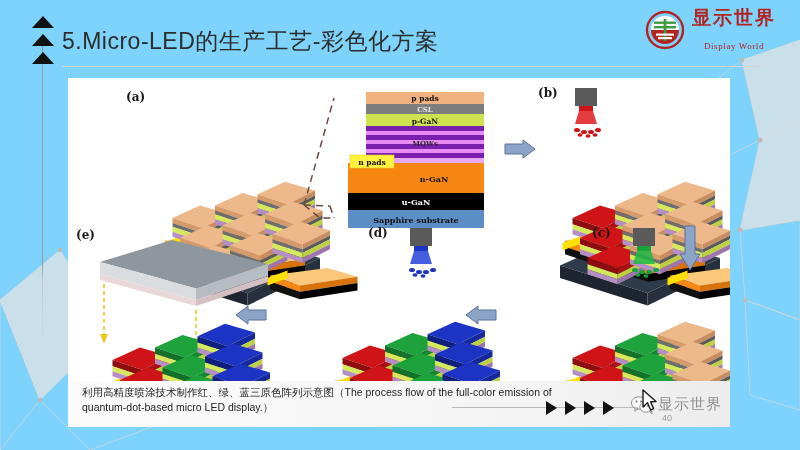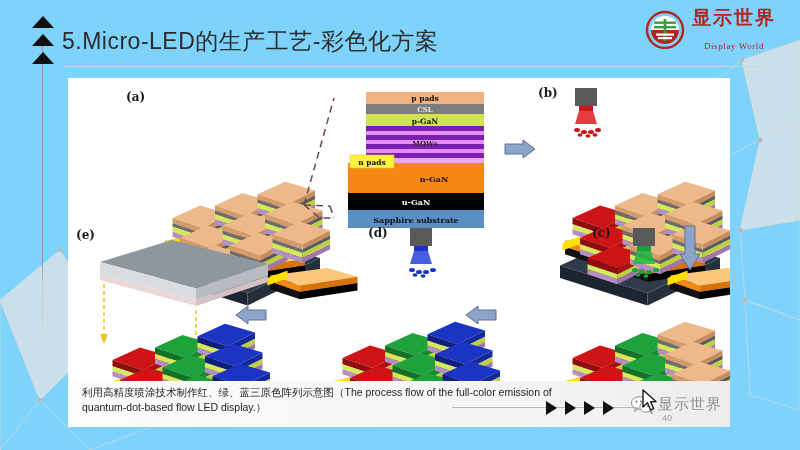--- a/index.html
+++ b/index.html
@@ -410,21 +410,21 @@
 
     <div class="plabel" style="left:58px;top:12px;">(a)</div>
     <div class="plabel" style="left:470px;top:8px;">(b)</div>
     <div class="plabel" style="left:524px;top:148px;">(c)</div>
     <div class="plabel" style="left:300px;top:148px;">(d)</div>
     <div class="plabel" style="left:8px;top:150px;">(e)</div>
   </div>
 
   <div class="caption">
     <p>利用高精度喷涂技术制作红、绿、蓝三原色阵列示意图（The process flow of the full-color emission of</p>
-    <p>quantum-dot-based flow LED display.）</p>
+    <p>quantum-dot-based micro LED display.）</p>
 
     <div class="cap-line"></div>
     <div class="cap-arrows">
       <i></i>
       <i></i>
       <i></i>
       <i></i>
     </div>
 
     <div class="wechat">

